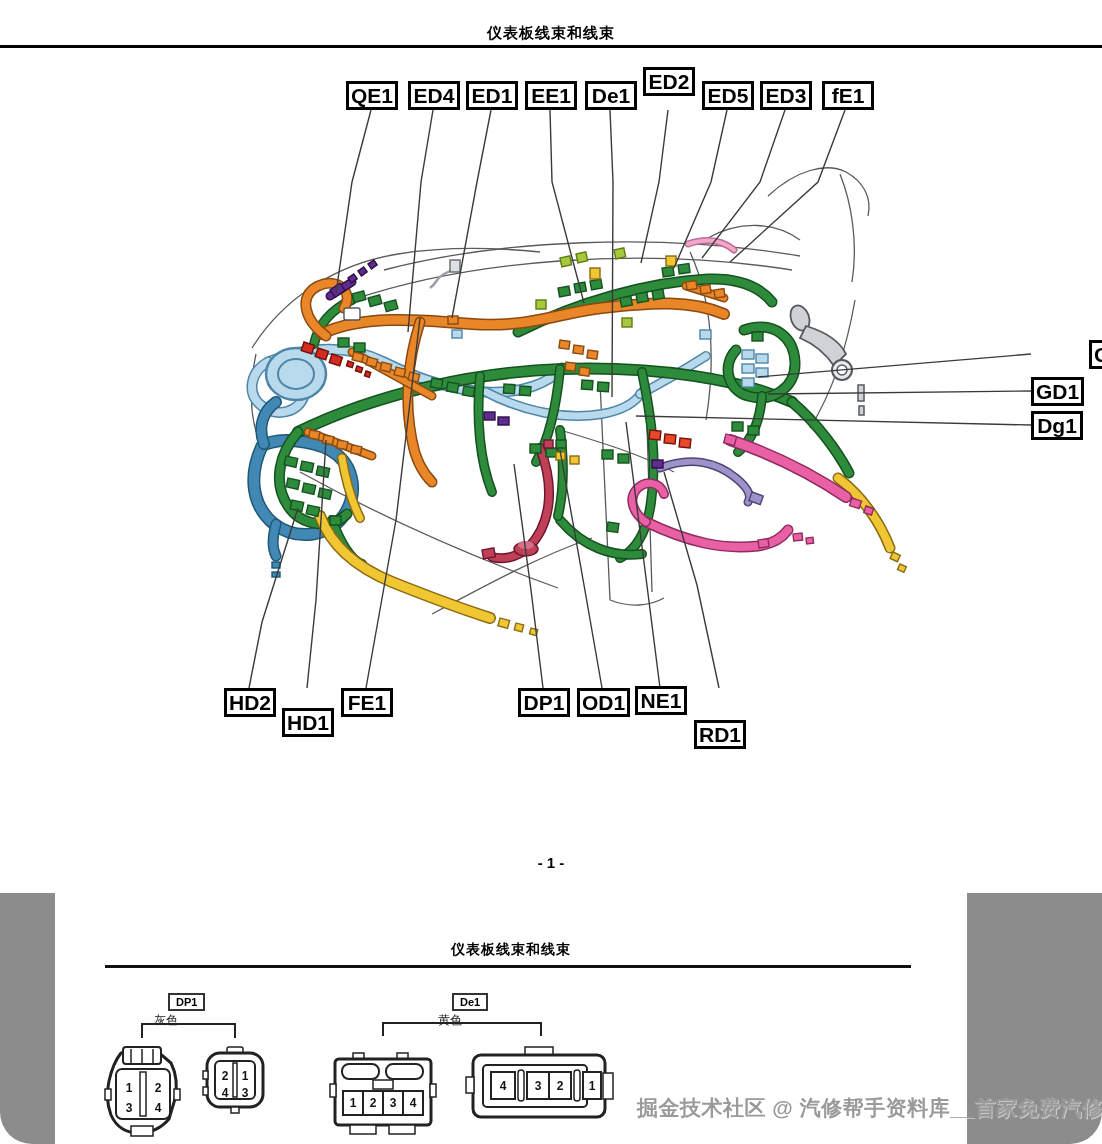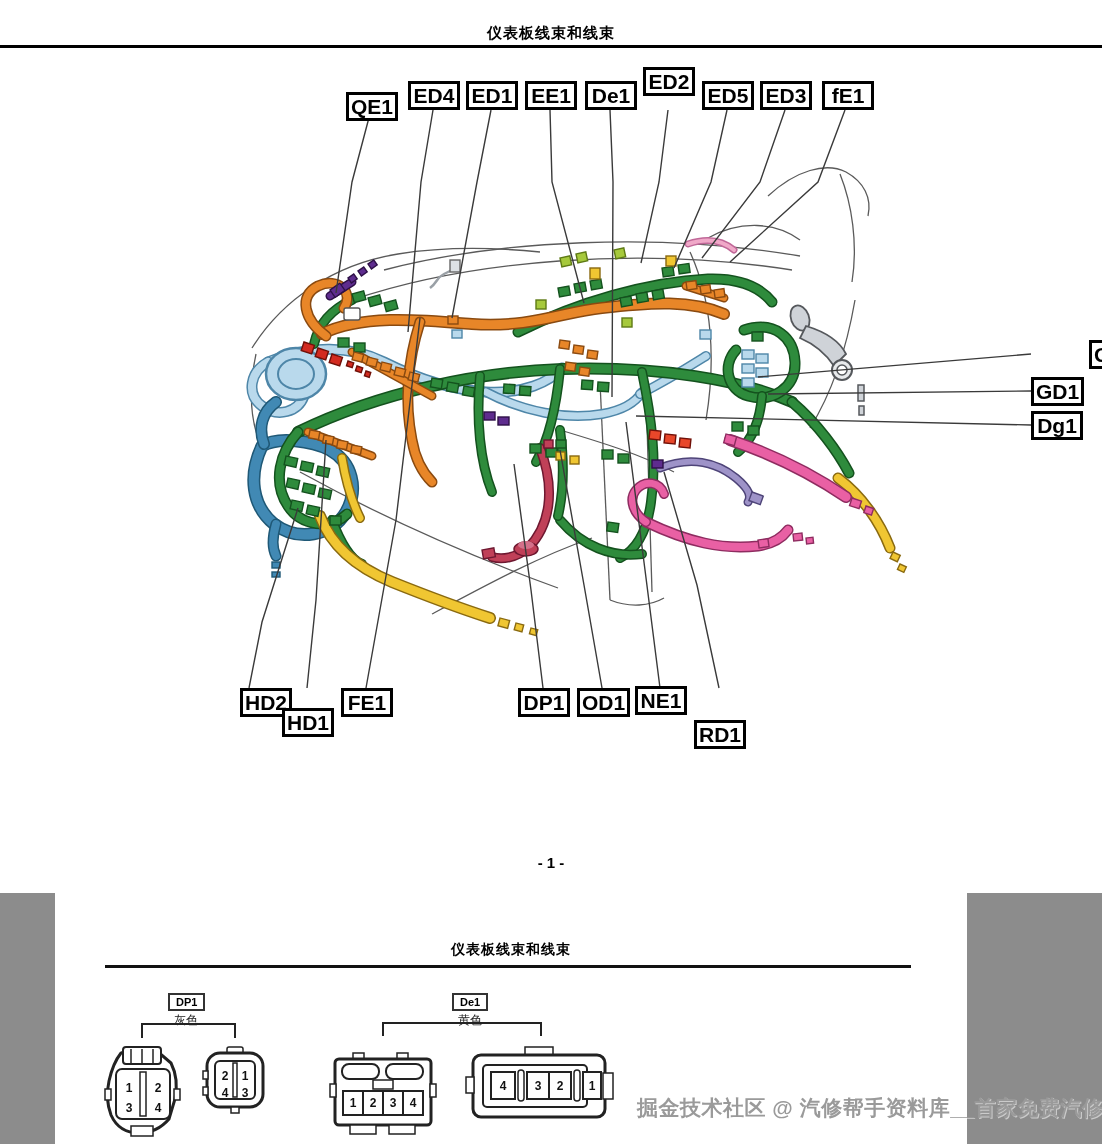--- a/index.html
+++ b/index.html
@@ -1,17 +1,17 @@
 <!DOCTYPE html>
 <html><head>
 <meta charset="utf-8">
 <style>
   html,body{margin:0;padding:0;}
   body{font-family:"Liberation Sans","DejaVu Sans",sans-serif;background:#fff;}
-  #stage{position:relative;width:1102px;height:1144px;background:#fff;overflow:hidden;}
+  #stage{position:relative;width:1102px;height:1144px;background:#fff;overflow:hidden;border-radius:32px;}
 
   
   .p1-title{position:absolute;top:24px;left:0;width:100%;text-align:center;
     font-size:15px;font-weight:bold;color:#000;letter-spacing:1px;}
   .p1-rule{position:absolute;top:45px;left:0;width:1102px;height:3px;background:#000;}
 
   
   .clabel{position:absolute;box-sizing:border-box;height:29px;min-width:52px;
     border:3px solid #000;background:#fff;font-weight:bold;font-size:21px;
     line-height:23px;text-align:center;padding:0 2px;color:#000;}
@@ -20,21 +20,21 @@
     font-weight:bold;font-size:15px;color:#000;}
 
   
   .gray-band{position:absolute;top:893px;left:0;width:1102px;height:251px;background:#8c8c8c;}
   .sheet2{position:absolute;top:893px;left:55px;width:912px;height:251px;background:#fff;}
   .s2-title{position:absolute;top:48px;left:0;width:100%;text-align:center;
     font-size:14px;font-weight:bold;color:#000;letter-spacing:1px;}
   .s2-rule{position:absolute;top:72px;left:50px;width:806px;height:3px;background:#111;}
   .slabel{position:absolute;box-sizing:border-box;border:2px solid #333;background:#fff;
     font-size:11px;line-height:14px;padding:0 6px;text-align:center;color:#000;font-weight:bold;}
-  .colortext{position:absolute;font-size:12px;color:#222;text-align:center;width:64px;}
+  .colortext{position:absolute;font-size:12px;color:#222;width:64px;}
 
   #watermark{position:absolute;left:637px;top:1094px;font-size:21px;font-weight:bold;
     color:#9a9a9a;text-shadow:1px 1px 0 rgba(255,255,255,.55);white-space:nowrap;
     letter-spacing:.5px;}
 
   
   svg{position:absolute;left:0;top:0;}
   .body-line{stroke:#5a5a5a;stroke-width:1.3;fill:none;}
   .leader{stroke:#3a3a3a;stroke-width:1.4;fill:none;}
   .wire{fill:none;stroke-linecap:round;stroke-linejoin:round;}
@@ -299,35 +299,35 @@
       <polyline class="leader" points="249,688 262,622 298,508"></polyline>
       <polyline class="leader" points="307,688 316,600 326,440"></polyline>
       <polyline class="leader" points="366,688 396,520 420,318"></polyline>
       <polyline class="leader" points="543,688 531,590 514,464"></polyline>
       <polyline class="leader" points="602,688 584,585 560,450"></polyline>
       <polyline class="leader" points="660,688 645,570 626,422"></polyline>
       <polyline class="leader" points="719,688 697,585 664,472"></polyline>
     </g>
   </svg>
 
-  <div class="clabel" style="left:346px;top:92px">QE1</div>
+  <div class="clabel" style="left:346px;top:81px">QE1</div>
   <div class="clabel" style="left:408px;top:81px">ED4</div>
   <div class="clabel" style="left:466px;top:81px">ED1</div>
   <div class="clabel" style="left:525px;top:81px">EE1</div>
   <div class="clabel" style="left:585px;top:81px">De1</div>
   <div class="clabel" style="left:643px;top:67px">ED2</div>
   <div class="clabel" style="left:702px;top:81px">ED5</div>
   <div class="clabel" style="left:760px;top:81px">ED3</div>
   <div class="clabel" style="left:822px;top:81px">fE1</div>
 
   <div class="clabel" style="left:1089px;top:340px">GD2</div>
   <div class="clabel" style="left:1031px;top:377px">GD1</div>
   <div class="clabel" style="left:1031px;top:411px">Dg1</div>
 
-  <div class="clabel" style="left:240px;top:688px">HD2</div>
+  <div class="clabel" style="left:224px;top:688px">HD2</div>
   <div class="clabel" style="left:282px;top:708px">HD1</div>
   <div class="clabel" style="left:341px;top:688px">FE1</div>
   <div class="clabel" style="left:518px;top:688px">DP1</div>
   <div class="clabel" style="left:577px;top:688px">OD1</div>
   <div class="clabel" style="left:635px;top:686px">NE1</div>
   <div class="clabel" style="left:694px;top:720px">RD1</div>
 
   <div class="page-num">- 1 -</div>
 
   <div class="gray-band"></div>

